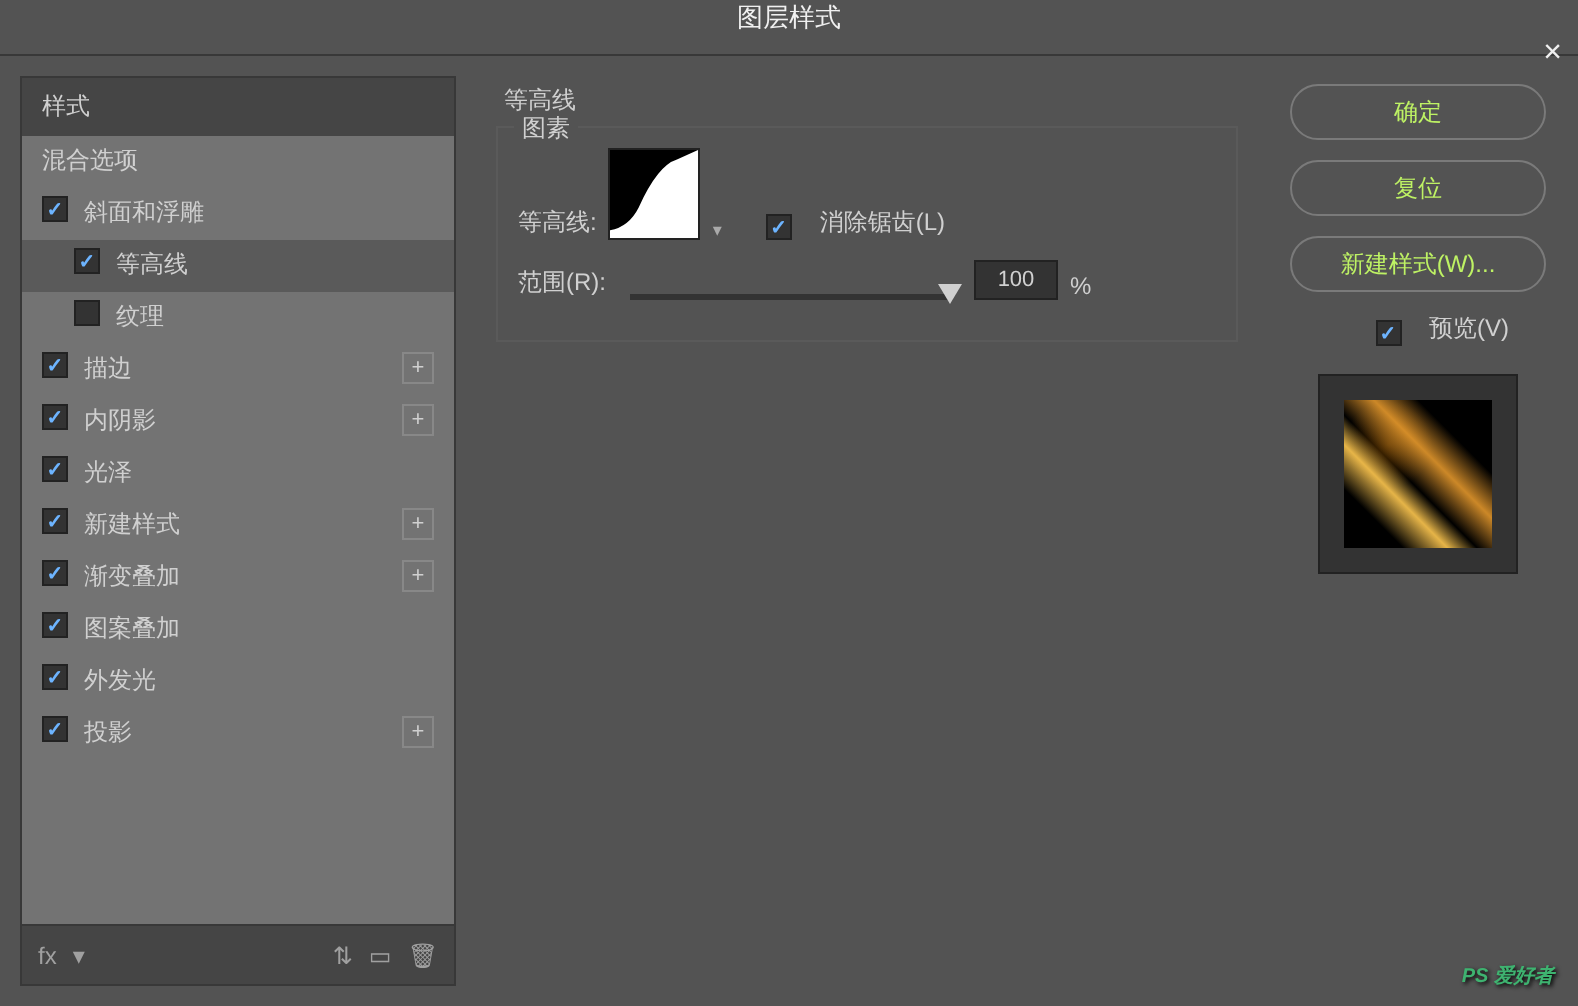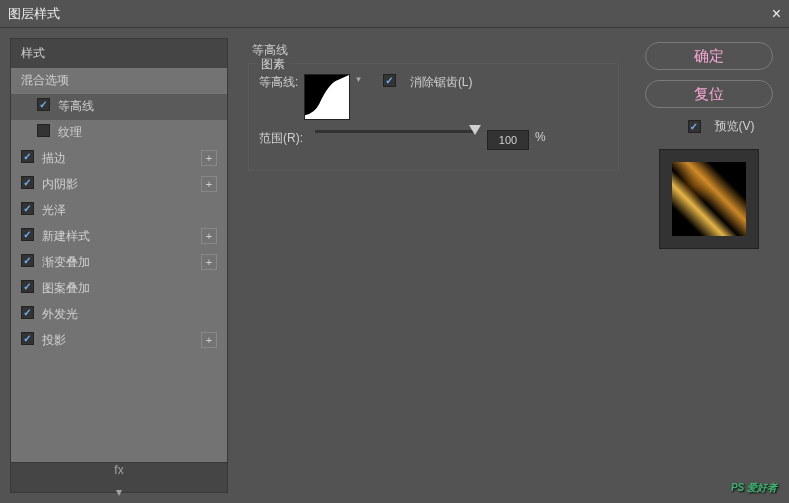--- a/index.html
+++ b/index.html
@@ -1,65 +1,69 @@
 <!DOCTYPE html>
 <html><head>
 <meta charset="utf-8">
 <style>
 * { box-sizing: border-box; margin: 0; padding: 0; font-family: "Microsoft YaHei", sans-serif; }
 body { background: #535353; width: 789px; height: 503px; overflow: hidden; position: relative; }
-.titlebar { background: #535353; height: 28px; display: flex; align-items: center; padding: 0 8px; color: #f0f0f0; font-size: 13px; border-bottom: 1px solid #383838; }
+.titlebar { background: #535353; height: 28px; display: flex; align-items: center; padding: 0 8px; color: #f0f0f0; font-size: 13px; border-bottom: 1px solid #383838; flex-direction: column; }
 .titlebar .close { margin-left: auto; font-size: 16px; cursor: pointer; color: #f0f0f0; }
 .main { display: flex; height: calc(100% - 28px); padding: 10px; gap: 10px; }
 .left-panel { width: 218px; background: #737373; display: flex; flex-direction: column; border: 1px solid #383838; }
 .panel-header { padding: 6px 10px; color: #d0d0d0; font-size: 12px; background: #454545; }
 .style-list { flex: 1; overflow: hidden; }
 .style-row { display: flex; align-items: flex-start; padding: 4px 10px; color: #d0d0d0; font-size: 12px; height: 26px; }
 .style-row.sub { padding-left: 26px; }
 .style-row.selected { background: #5a5a5a; }
 .style-row .add-btn { margin-left: auto; width: 16px; height: 16px; border: 1px solid #888; display: flex; align-items: center; justify-content: center; font-size: 11px; cursor: pointer; color: #d0d0d0; }
 .checkbox { width: 13px; height: 13px; background: #333; border: 1px solid #222; margin-right: 8px; display: inline-flex; align-items: center; justify-content: center; cursor: pointer; }
 .checkbox.checked::after { content: "✓"; color: #6db4ff; font-size: 10px; font-weight: bold; }
-.panel-footer { height: 30px; background: #454545; border-top: 1px solid #383838; display: flex; align-items: center; padding: 0 8px; gap: 8px; flex-direction: column; }
+.panel-footer { height: 30px; background: #454545; border-top: 1px solid #383838; display: flex; align-items: center; padding: 0 8px; gap: 8px; }
 .panel-footer .icon { color: #a0a0a0; font-size: 12px; cursor: pointer; }
 .panel-footer .spacer { flex: 1; }
 .center-panel { flex: 1; padding: 4px 10px; }
 .center-title { color: #d0d0d0; font-size: 12px; margin-bottom: 4px; padding-left: 4px; }
 .fieldset { border: 1px solid #5a5a5a; padding: 10px; position: relative; }
 .fieldset-legend { position: absolute; top: -8px; left: 8px; background: #535353; padding: 0 4px; color: #d0d0d0; font-size: 12px; }
-.row { display: flex; align-items: flex-start; margin-bottom: 10px; color: #d0d0d0; font-size: 12px; gap: 6px; }
+.row { display: flex; align-items: flex-end; margin-bottom: 10px; color: #d0d0d0; font-size: 12px; gap: 6px; }
 .contour-thumb { width: 46px; height: 46px; background: #000; border: 1px solid #222; position: relative; overflow: hidden; }
 .contour-thumb svg { width: 100%; height: 100%; }
 .chev { color: #aaa; font-size: 9px; }
 .slider-track { width: 160px; height: 3px; background: #333; position: relative; margin: 0 6px; }
 .slider-thumb { position: absolute; top: -5px; width: 0; height: 0; border-left: 6px solid transparent; border-right: 6px solid transparent; border-top: 10px solid #d0d0d0; transform: translateX(-50%); }
 .num-input { width: 42px; height: 20px; background: #333; border: 1px solid #222; color: #d0d0d0; font-size: 11px; text-align: center; }
 .right-panel { width: 140px; display: flex; flex-direction: column; align-items: center; gap: 10px; padding-top: 4px; }
-.btn { width: 128px; height: 28px; background: #535353; border: 1px solid #7a7a7a; border-radius: 14px; color: #f9a8d4; font-size: 15px; cursor: pointer; display: flex; align-items: center; justify-content: center; }
-.preview-check { display: flex; align-items: center; color: #d0d0d0; font-size: 12px; gap: 6px; margin-left: 24px; }
+.btn { width: 128px; height: 28px; background: #535353; border: 1px solid #7a7a7a; border-radius: 14px; color: #bef264; font-size: 12px; cursor: pointer; display: flex; align-items: center; justify-content: center; }
+.preview-check { display: flex; align-items: flex-end; color: #d0d0d0; font-size: 12px; gap: 6px; margin-left: 24px; }
 .preview-box { width: 100px; height: 100px; background: #333; border: 1px solid #222; margin-top: 4px; display: flex; align-items: center; justify-content: center; }
 .preview-inner { width: 74px; height: 74px; background: radial-gradient(circle at 30% 30%, #4a2a00 0%, #000 30%), linear-gradient(135deg, #ffcc55 0%, #cc7700 30%, #221100 60%, #ffaa33 80%, #332200 100%); position: relative; }
 .preview-inner::before { content: ""; position: absolute; inset: 0; background: linear-gradient(45deg, transparent 20%, rgba(255,200,80,0.9) 35%, transparent 45%, rgba(255,170,50,0.8) 60%, transparent 75%); }
 .watermark { position: absolute; right: 12px; bottom: 8px; font-size: 10px; font-weight: bold; color: #3eb370; text-shadow: 1px 1px 2px #000; font-style: italic; }
 </style>
 </head>
 <body>
 
 <div class="titlebar">
   <span>图层样式</span>
   <span class="close">×</span>
 </div>
 
 <div class="main">
   <div class="left-panel">
     <div class="panel-header">样式</div>
     <div class="style-row">
       <span>混合选项</span>
     </div>
     <div class="style-list" id="style-list">
+        <div class="style-row">
+          <span class="checkbox checked"></span>
+          <span>斜面和浮雕</span>
+        </div>
         <div class="style-row sub selected">
           <span class="checkbox checked"></span>
           <span>等高线</span>
         </div>
         <div class="style-row sub">
           <span class="checkbox"></span>
           <span>纹理</span>
         </div>
         <div class="style-row">
           <span class="checkbox checked"></span>
@@ -136,20 +140,23 @@
     </div>
   </div>
 
   <div class="right-panel">
     <div class="btn">
         <span>确定</span>
       </div>
     <div class="btn">
         <span>复位</span>
       </div>
+    <div class="btn">
+        <span>新建样式(W)...</span>
+      </div>
     <div class="preview-check">
       <span class="checkbox checked"></span>
       <span>预览(V)</span>
     </div>
     <div class="preview-box">
       <div class="preview-inner"></div>
     </div>
   </div>
 </div>
 

